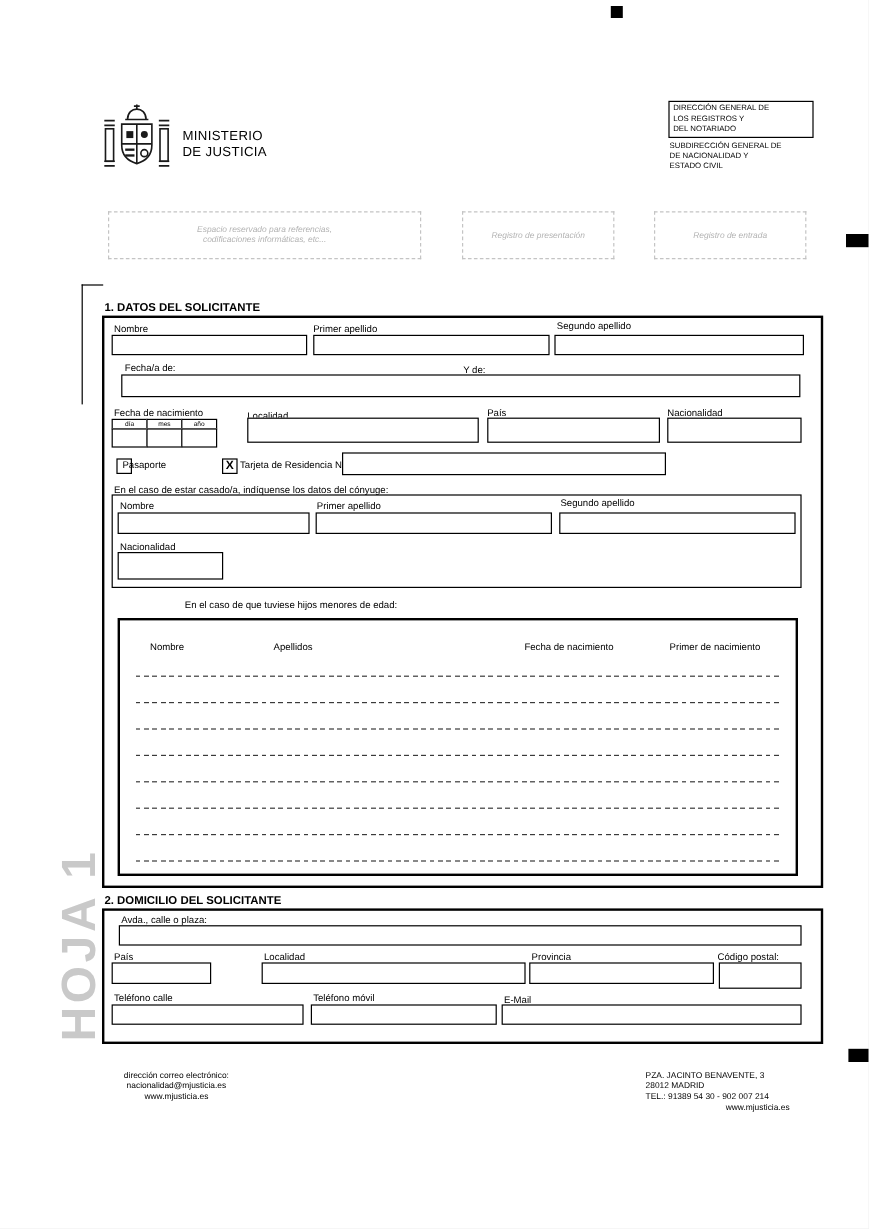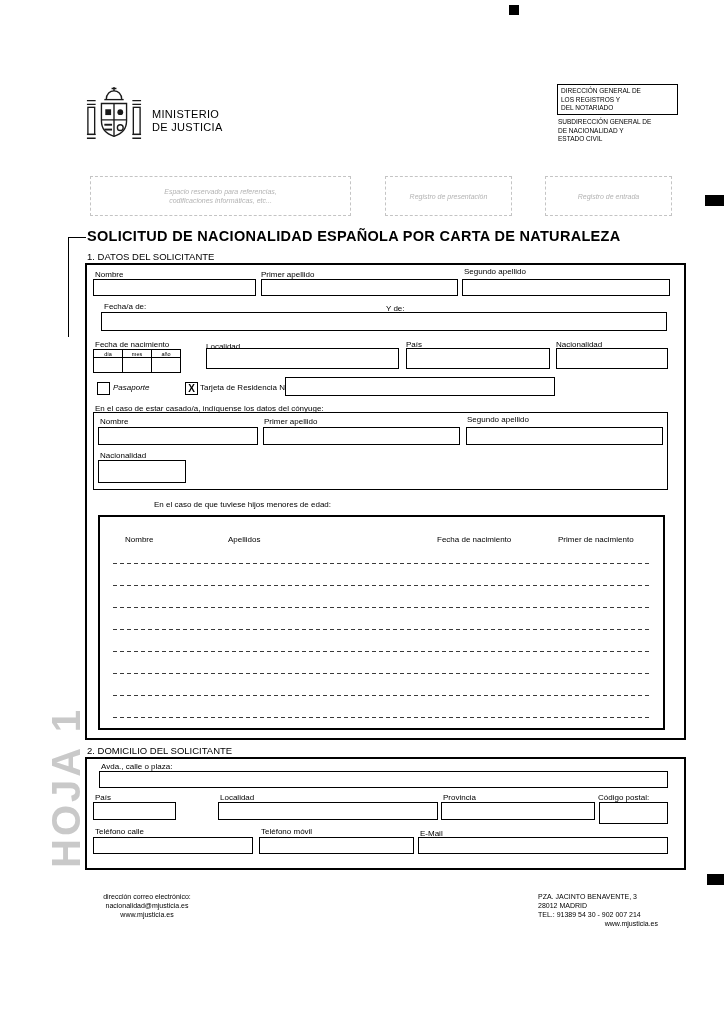--- a/index.html
+++ b/index.html
@@ -13,21 +13,21 @@
          padding:2px 3px;box-sizing:border-box;}
   .subdg{position:absolute;font-size:6.5px;line-height:8.5px;}
 
   .stamp{position:absolute;border:1px dashed #c4c4c4;color:#b3b3b3;font-style:italic;
          font-size:7px;line-height:9px;display:flex;flex-direction:column;
          align-items:center;justify-content:center;text-align:center;box-sizing:border-box;}
 
   .title{position:absolute;font-weight:bold;font-size:14.5px;letter-spacing:.3px;white-space:nowrap;}
   .bracket{position:absolute;background:#000;}
 
-  .sec-h{position:absolute;font-size:9.5px;font-weight:normal;white-space:nowrap;}
+  .sec-h{position:absolute;font-size:9.5px;font-weight:bold;white-space:nowrap;}
   .frame{position:absolute;border:2px solid #000;box-sizing:border-box;}
   .frame-thin{position:absolute;border:1px solid #000;box-sizing:border-box;}
 
   .lbl{position:absolute;font-size:8px;white-space:nowrap;text-align:center;}
   input.field{position:absolute;border:1px solid #000;background:#fff;padding:0 2px;
         font:10px "Liberation Sans",sans-serif;box-sizing:border-box;border-radius:0;}
 
   .dategrid{position:absolute;}
   .dg-row{display:flex;}
   .dg-cell{width:30px;border:1px solid #000;box-sizing:border-box;margin-right:-1px;background:#fff;}
@@ -102,21 +102,20 @@
   </div>
   <div class="stamp" style="left:385px;top:176px;width:127px;height:40px;">
     <div>Registro de presentación</div>
   </div>
   <div class="stamp" style="left:545px;top:176px;width:127px;height:40px;">
     <div>Registro de entrada</div>
   </div>
 
   <div class="bracket" style="left:68px;top:237px;width:18px;height:1px;"></div>
   <div class="bracket" style="left:68px;top:237px;width:1px;height:100px;"></div>
-  <div class="title" style="left:87px;top:228px;">SOLICITUD DE NACIONALIDAD ESPAÑOLA POR CARTA DE NATURALEZA</div>
 
   <div class="sec-h" style="left:87px;top:251px;">1. DATOS DEL SOLICITANTE</div>
   <div class="frame" style="left:85px;top:263px;width:601px;height:477px;"></div>
 
   <div class="lbl" style="left:95px;top:270px;">Nombre</div>
   <div class="lbl" style="left:261px;top:270px;">Primer apellido</div>
   <div class="lbl" style="left:464px;top:267px;">Segundo apellido</div>
   <input class="field" type="text" style="left: 93px; top: 279px; width: 163px; height: 17px;">
   <input class="field" type="text" style="left: 261px; top: 279px; width: 197px; height: 17px;">
   <input class="field" type="text" style="left: 462px; top: 279px; width: 208px; height: 17px;">
@@ -140,21 +139,21 @@
       <input class="dg-cell" type="text" style="">
       <input class="dg-cell" type="text" style="">
       <input class="dg-cell" type="text" style="">
     </div>
   </div>
   <input class="field" type="text" style="left: 206px; top: 348px; width: 193px; height: 21px;">
   <input class="field" type="text" style="left: 406px; top: 348px; width: 144px; height: 21px;">
   <input class="field" type="text" style="left: 556px; top: 348px; width: 112px; height: 21px;">
 
   <div class="checkbox" style="left:97px;top:382px;"></div>
-  <div class="lbl" style="left:113px;top:383px;font-style:italic;">Pasaporte</div>
+  <div class="lbl" style="left:102px;top:383px;">Pasaporte</div>
   <div class="checkbox" style="left:185px;top:382px;">
     <span>X</span>
   </div>
   <div class="lbl" style="left:200px;top:383px;">Tarjeta de Residencia Nº</div>
   <input class="field" type="text" style="left: 285px; top: 377px; width: 270px; height: 19px;">
 
   <div class="lbl" style="left:95px;top:404px;">En el caso de estar casado/a, indíquense los datos del cónyuge:</div>
 
   <div class="frame-thin" style="left:93px;top:412px;width:575px;height:78px;"></div>
   <div class="lbl" style="left:100px;top:417px;">Nombre</div>

